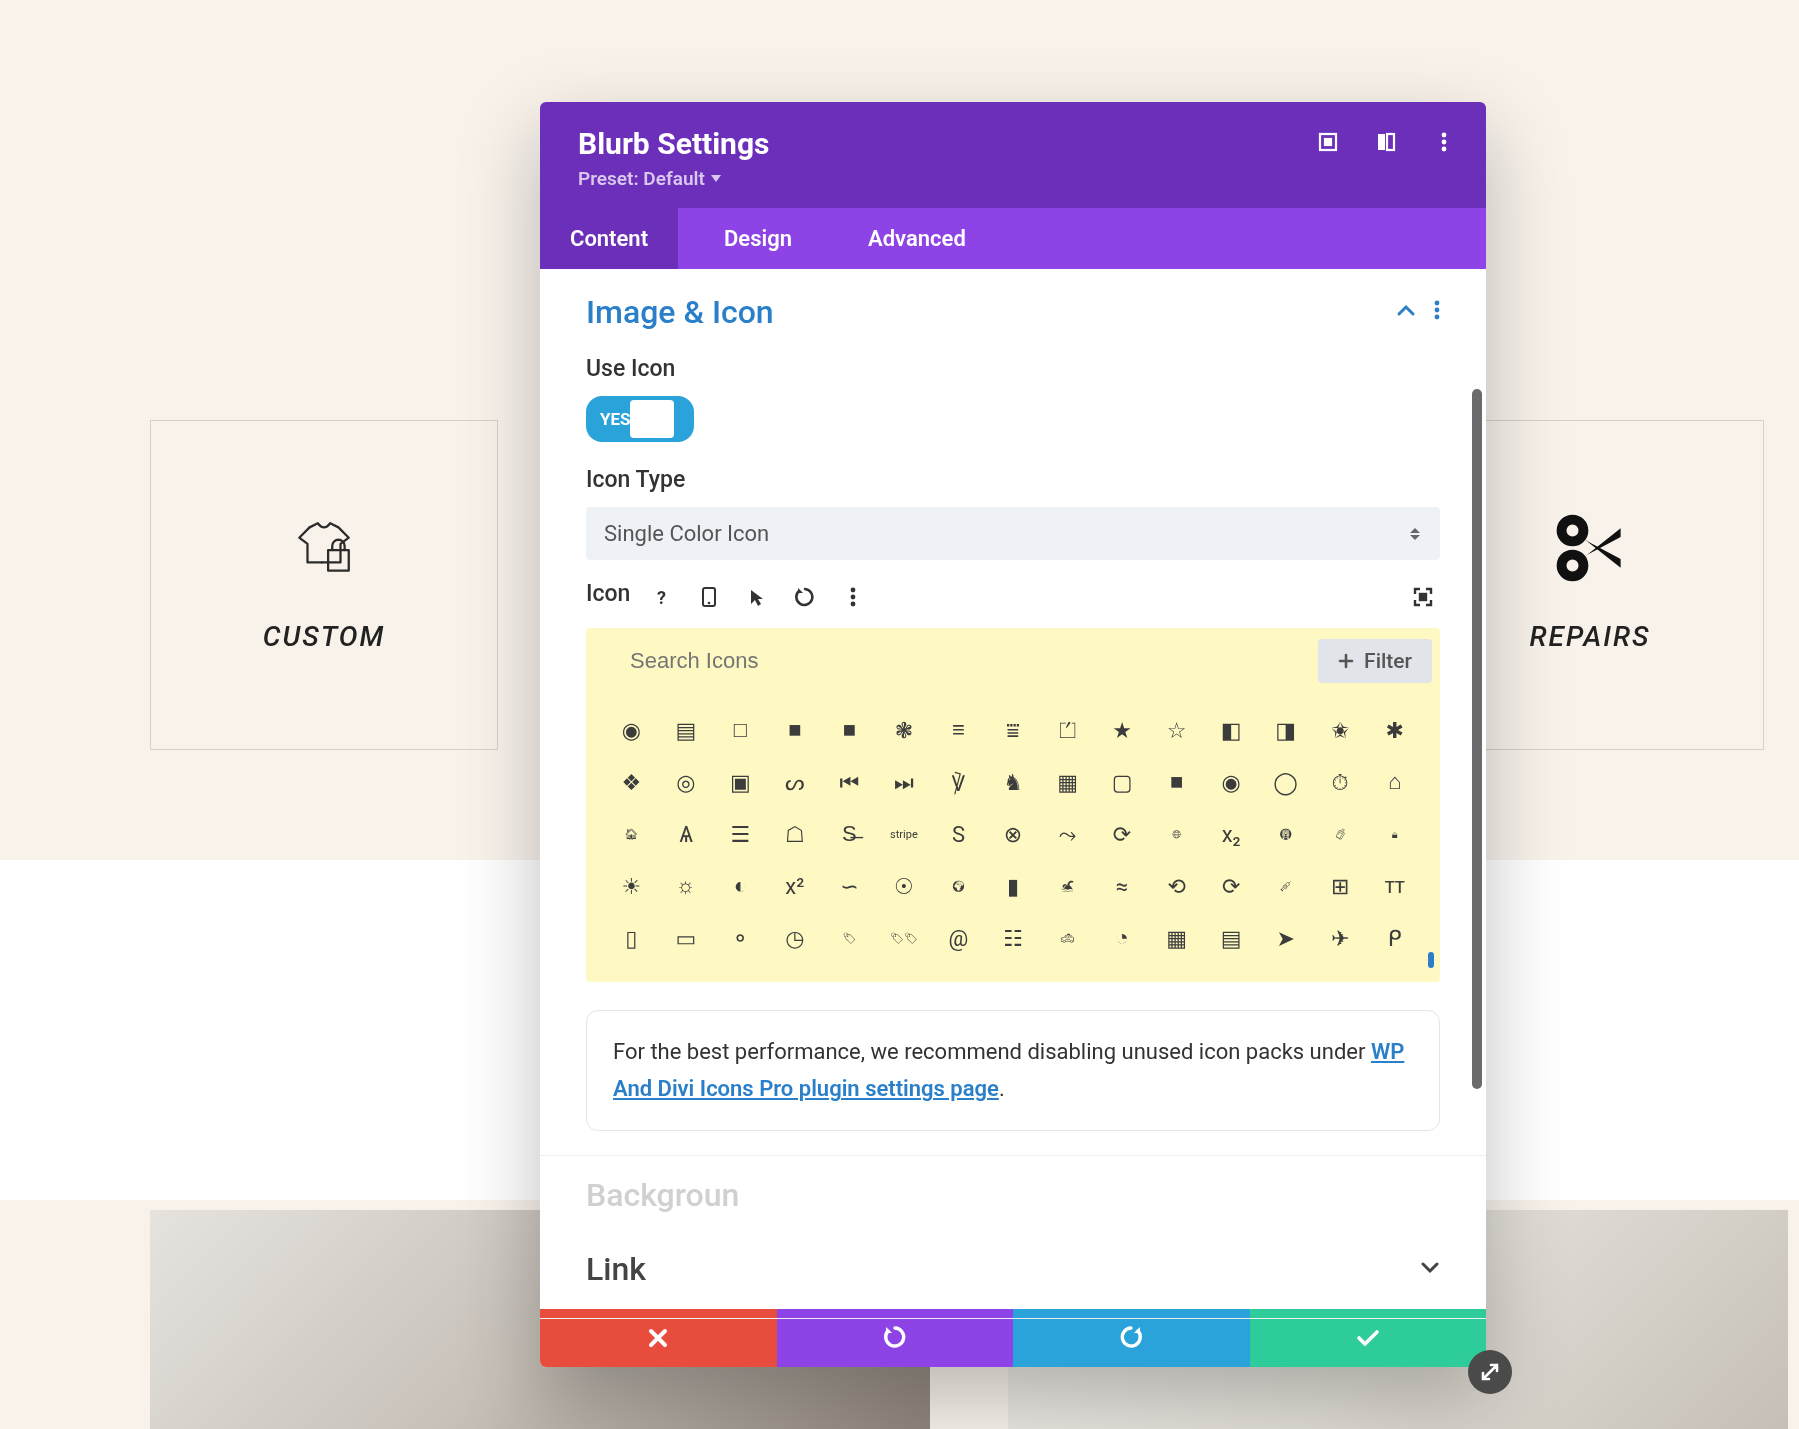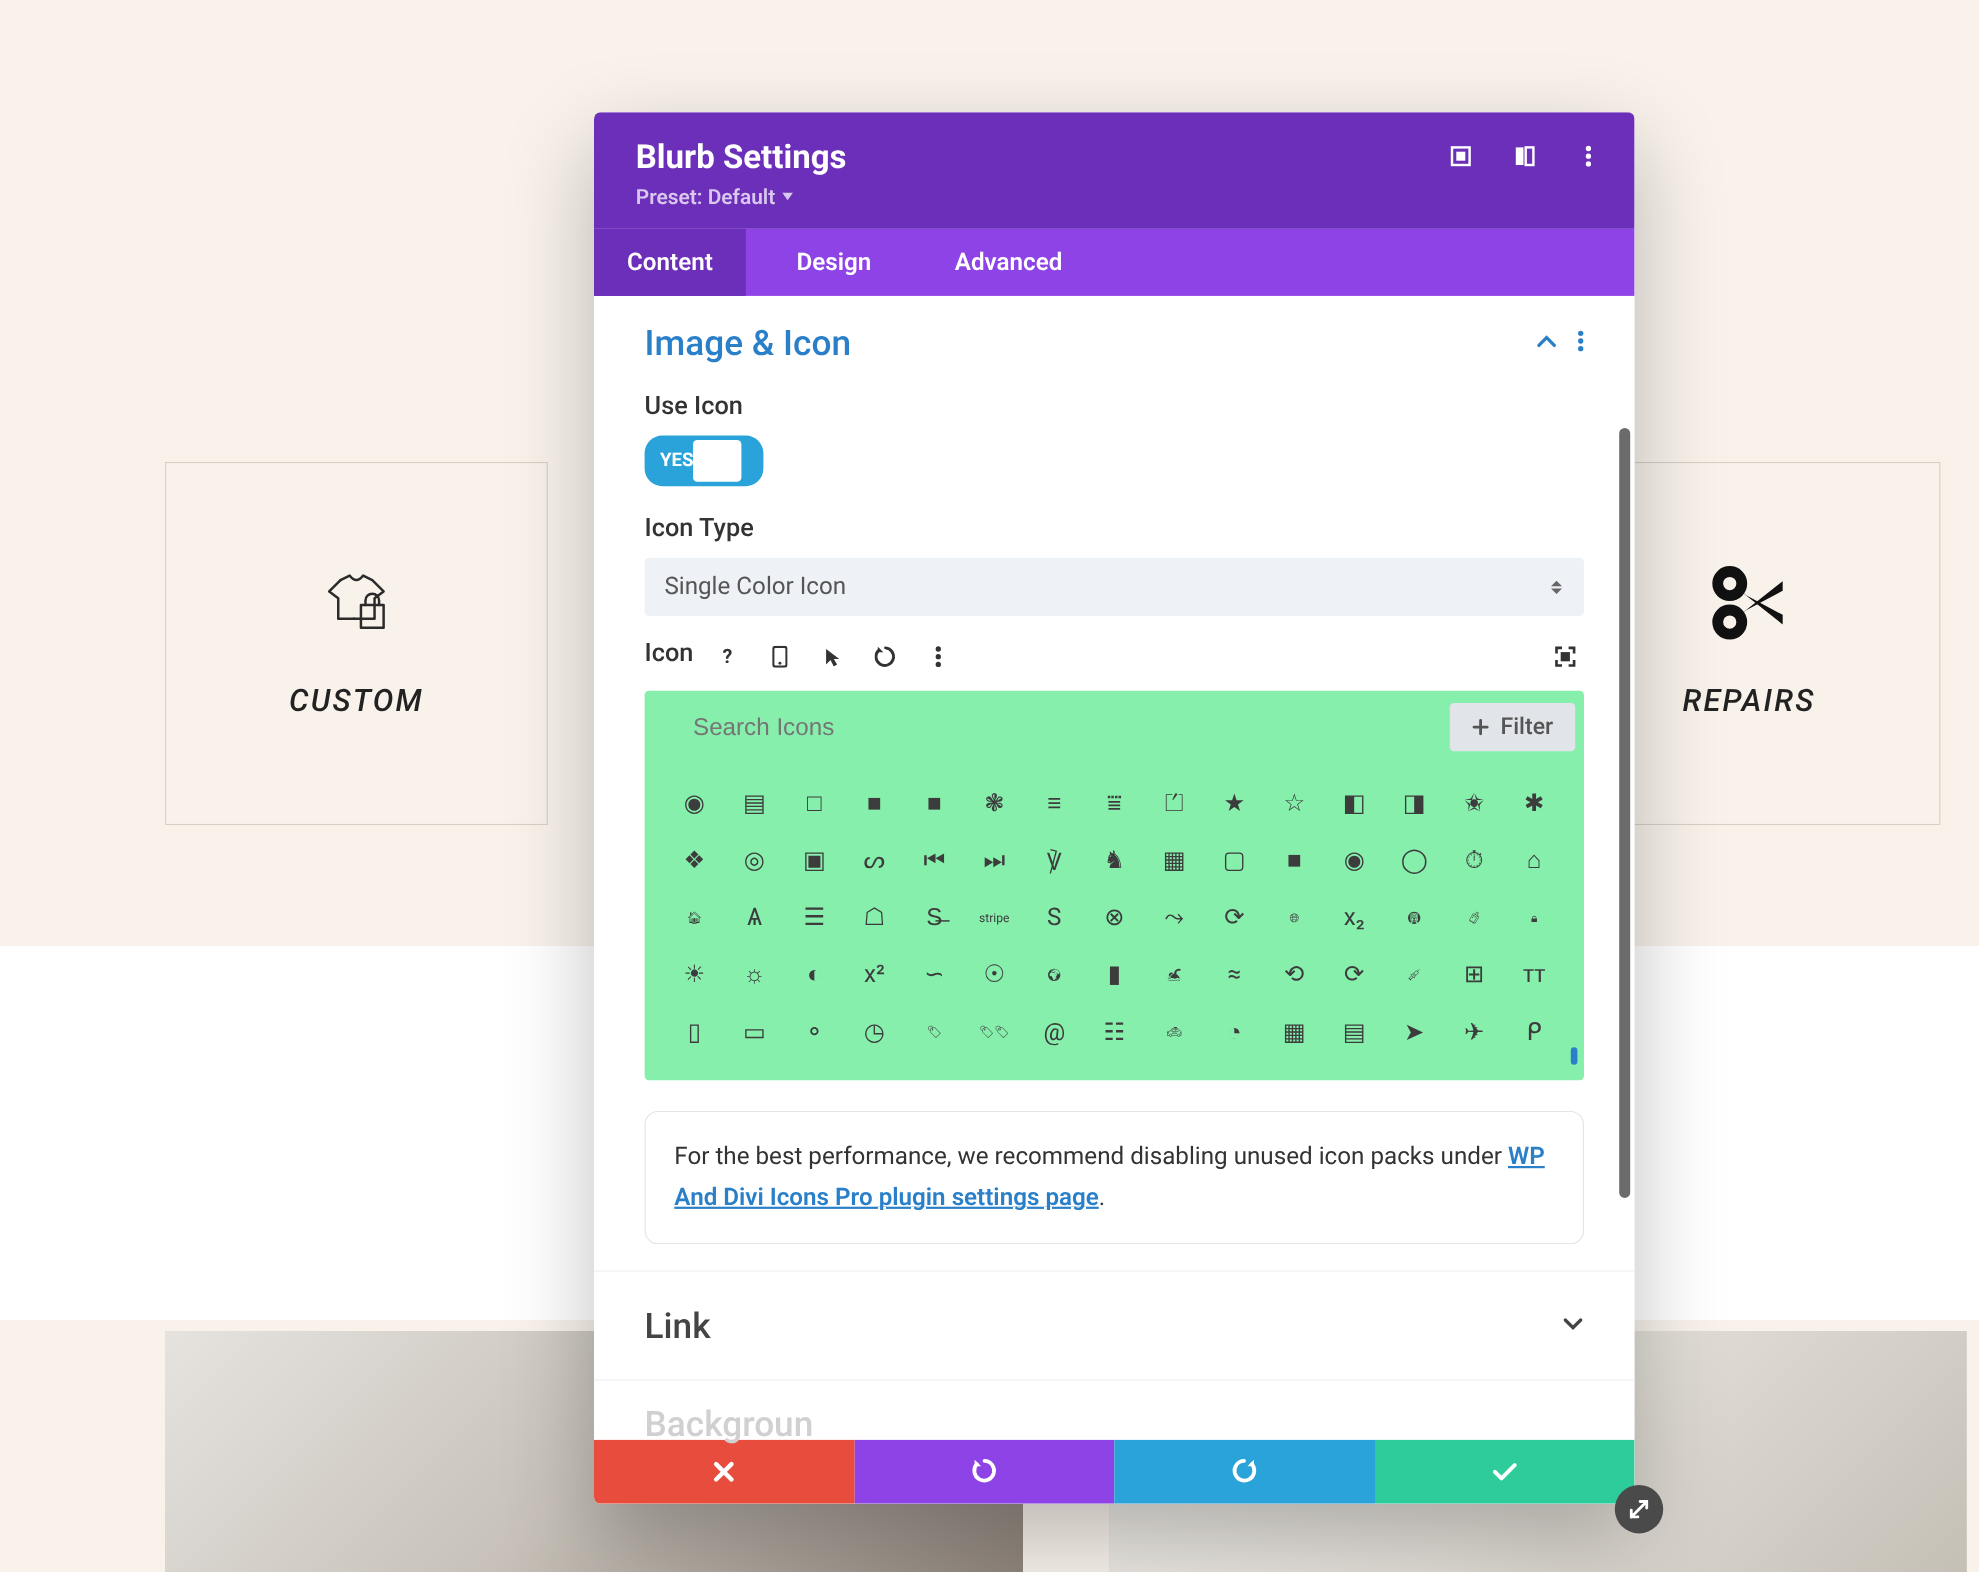--- a/index.html
+++ b/index.html
@@ -190,21 +190,21 @@
   .icon-row-head .lbl { font-size:23px; color:#333; font-weight:500;}
   .pill {
     width:34px; height:34px; border-radius:50%;
     display:flex; align-items:center; justify-content:center;
     color:#333; font-size:18px; cursor:pointer;
   }
   .icon-row-head .spacer { flex:1; }
 
   .icon-picker {
     margin-top:14px;
-    background:#86efac;
+    background:#fef9c3;
     border-radius:4px;
     padding:0;
   }
   .search-row {
     display:flex; align-items:center;
     padding: 8px 8px 8px 44px;
   }
   .search-input {
     flex:1; border:none; background:transparent; font-size:22px; color:#777;
     outline:none; padding:12px 0;
@@ -497,38 +497,38 @@
               <div class="icon-cell">ᑭ</div>
               <div class="grid-scroll"></div>
           </div>
         </div>
 
         <div class="note-box">
           <span>For the best performance, we recommend disabling unused icon packs under </span><a href="#">WP And Divi Icons Pro plugin settings page</a><span>.</span>
         </div>
       </div>
 
+      <div class="section section-closed" style="padding-top:20px; padding-bottom:6px; border-bottom:none; color:#ccc;">
+        <div class="section-head">
+          <div class="section-title" style="color:#d0d0d0;">Backgroun</div>
+        </div>
+      </div>
+
       <div class="section section-closed" style="padding-top:30px; padding-bottom:30px;">
         <div class="section-head">
           <div class="section-title">Link</div>
           <div class="section-head-icons">
             <div>
               <svg width="20" height="14" viewBox="0 0 20 14" fill="none" stroke="#444" stroke-width="3" stroke-linecap="round">
                   <path d="M3 4 L10 11 L17 4"></path>
                 </svg>
             </div>
           </div>
         </div>
       </div>
-
-      <div class="section section-closed" style="padding-top:20px; padding-bottom:6px; border-bottom:none; color:#ccc;">
-        <div class="section-head">
-          <div class="section-title" style="color:#d0d0d0;">Backgroun</div>
-        </div>
-      </div>
     </div>
 
     <div class="footer-bar">
       <div class="fbtn red">
         <svg width="22" height="22" viewBox="0 0 22 22" stroke="#fff" stroke-width="4" stroke-linecap="round">
             <path d="M4 4 L18 18 M18 4 L4 18"></path>
           </svg>
       </div>
       <div class="fbtn purple">
         <svg width="26" height="26" viewBox="0 0 26 26" fill="none" stroke="#fff" stroke-width="3.4" stroke-linecap="round">

